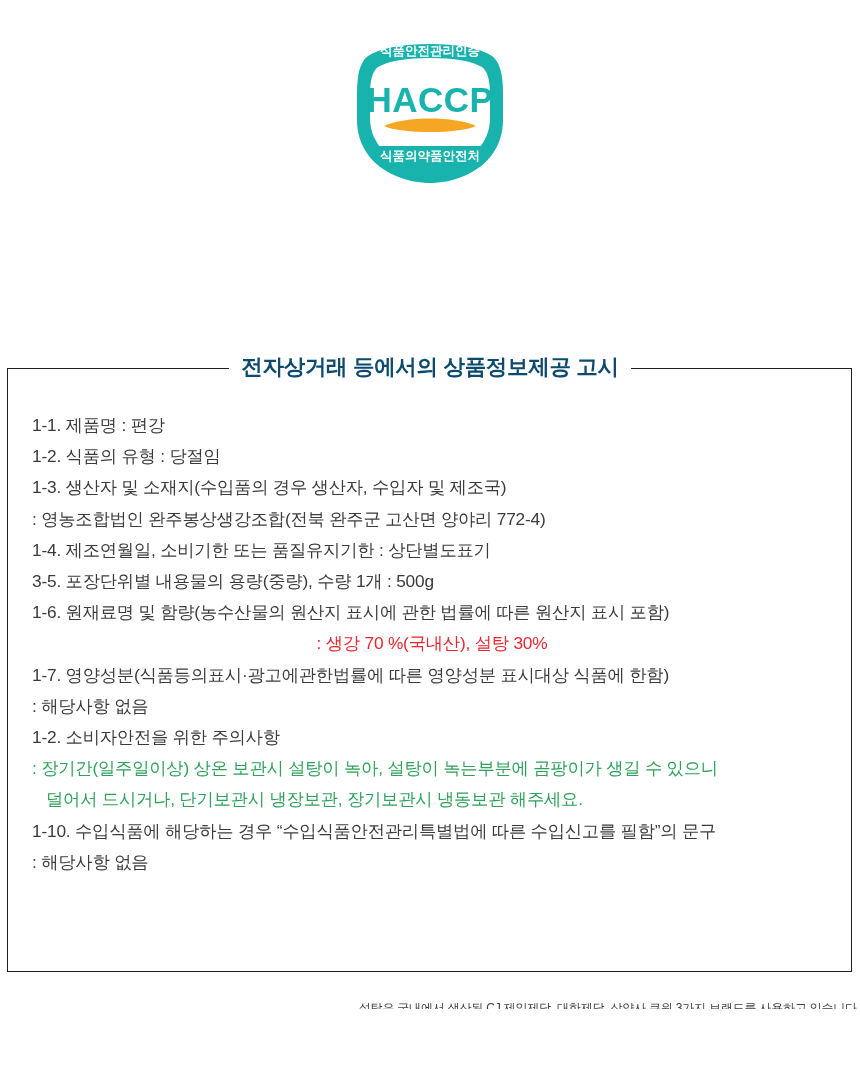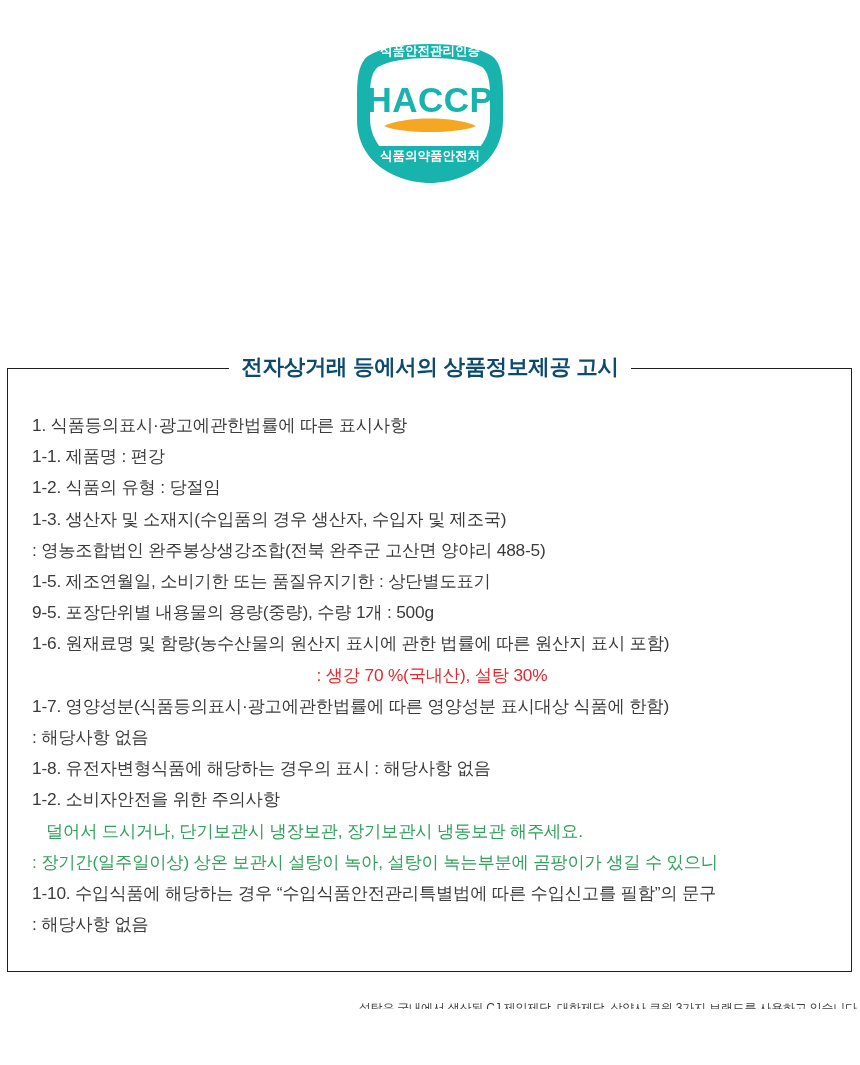--- a/index.html
+++ b/index.html
@@ -136,34 +136,32 @@
         <text x="76" y="118" text-anchor="middle" font-family="'Liberation Sans', sans-serif" font-size="12.5" font-weight="bold" fill="#ffffff">식품의약품안전처</text>
       </svg>
     </div>
   </div>
 
 
   <div class="notice-box"></div>
   <div class="notice-title"><span class="label">전자상거래 등에서의 상품정보제공 고시</span></div>
 
   <div class="notice-body">
-    <p>1. 식품등의표시·광고에관한법률에 따른 표시사항</p>
     <p>1-1. 제품명 : 편강</p>
     <p>1-2. 식품의 유형 : 당절임</p>
     <p>1-3. 생산자 및 소재지(수입품의 경우 생산자, 수입자 및 제조국)</p>
-    <p>: 영농조합법인 완주봉상생강조합(전북 완주군 고산면 양야리 488-5)</p>
-    <p>1-5. 제조연월일, 소비기한 또는 품질유지기한 : 상단별도표기</p>
-    <p>9-5. 포장단위별 내용물의 용량(중량), 수량 1개 : 500g</p>
+    <p>: 영농조합법인 완주봉상생강조합(전북 완주군 고산면 양야리 772-4)</p>
+    <p>1-4. 제조연월일, 소비기한 또는 품질유지기한 : 상단별도표기</p>
+    <p>3-5. 포장단위별 내용물의 용량(중량), 수량 1개 : 500g</p>
     <p>1-6. 원재료명 및 함량(농수산물의 원산지 표시에 관한 법률에 따른 원산지 표시 포함)</p>
     <p class="red">: 생강 70 %(국내산), 설탕 30%</p>
     <p>1-7. 영양성분(식품등의표시·광고에관한법률에 따른 영양성분 표시대상 식품에 한함)</p>
     <p>: 해당사항 없음</p>
-    <p>1-8. 유전자변형식품에 해당하는 경우의 표시 : 해당사항 없음</p>
     <p>1-2. 소비자안전을 위한 주의사항</p>
+    <p class="green">: 장기간(일주일이상) 상온 보관시 설탕이 녹아, 설탕이 녹는부분에 곰팡이가 생길 수 있으니</p>
     <p class="green indent">덜어서 드시거나, 단기보관시 냉장보관, 장기보관시 냉동보관 해주세요.</p>
-    <p class="green">: 장기간(일주일이상) 상온 보관시 설탕이 녹아, 설탕이 녹는부분에 곰팡이가 생길 수 있으니</p>
     <p>1-10. 수입식품에 해당하는 경우 “수입식품안전관리특별법에 따른 수입신고를 필함”의 문구</p>
     <p>: 해당사항 없음</p>
   </div>
 
   <div class="footer-note">설탕은 국내에서 생산된 CJ 제일제당, 대한제당, 삼양사 큐원 3가지 브랜드를 사용하고 있습니다.</div>
 
 </div>
 
 </body></html>

